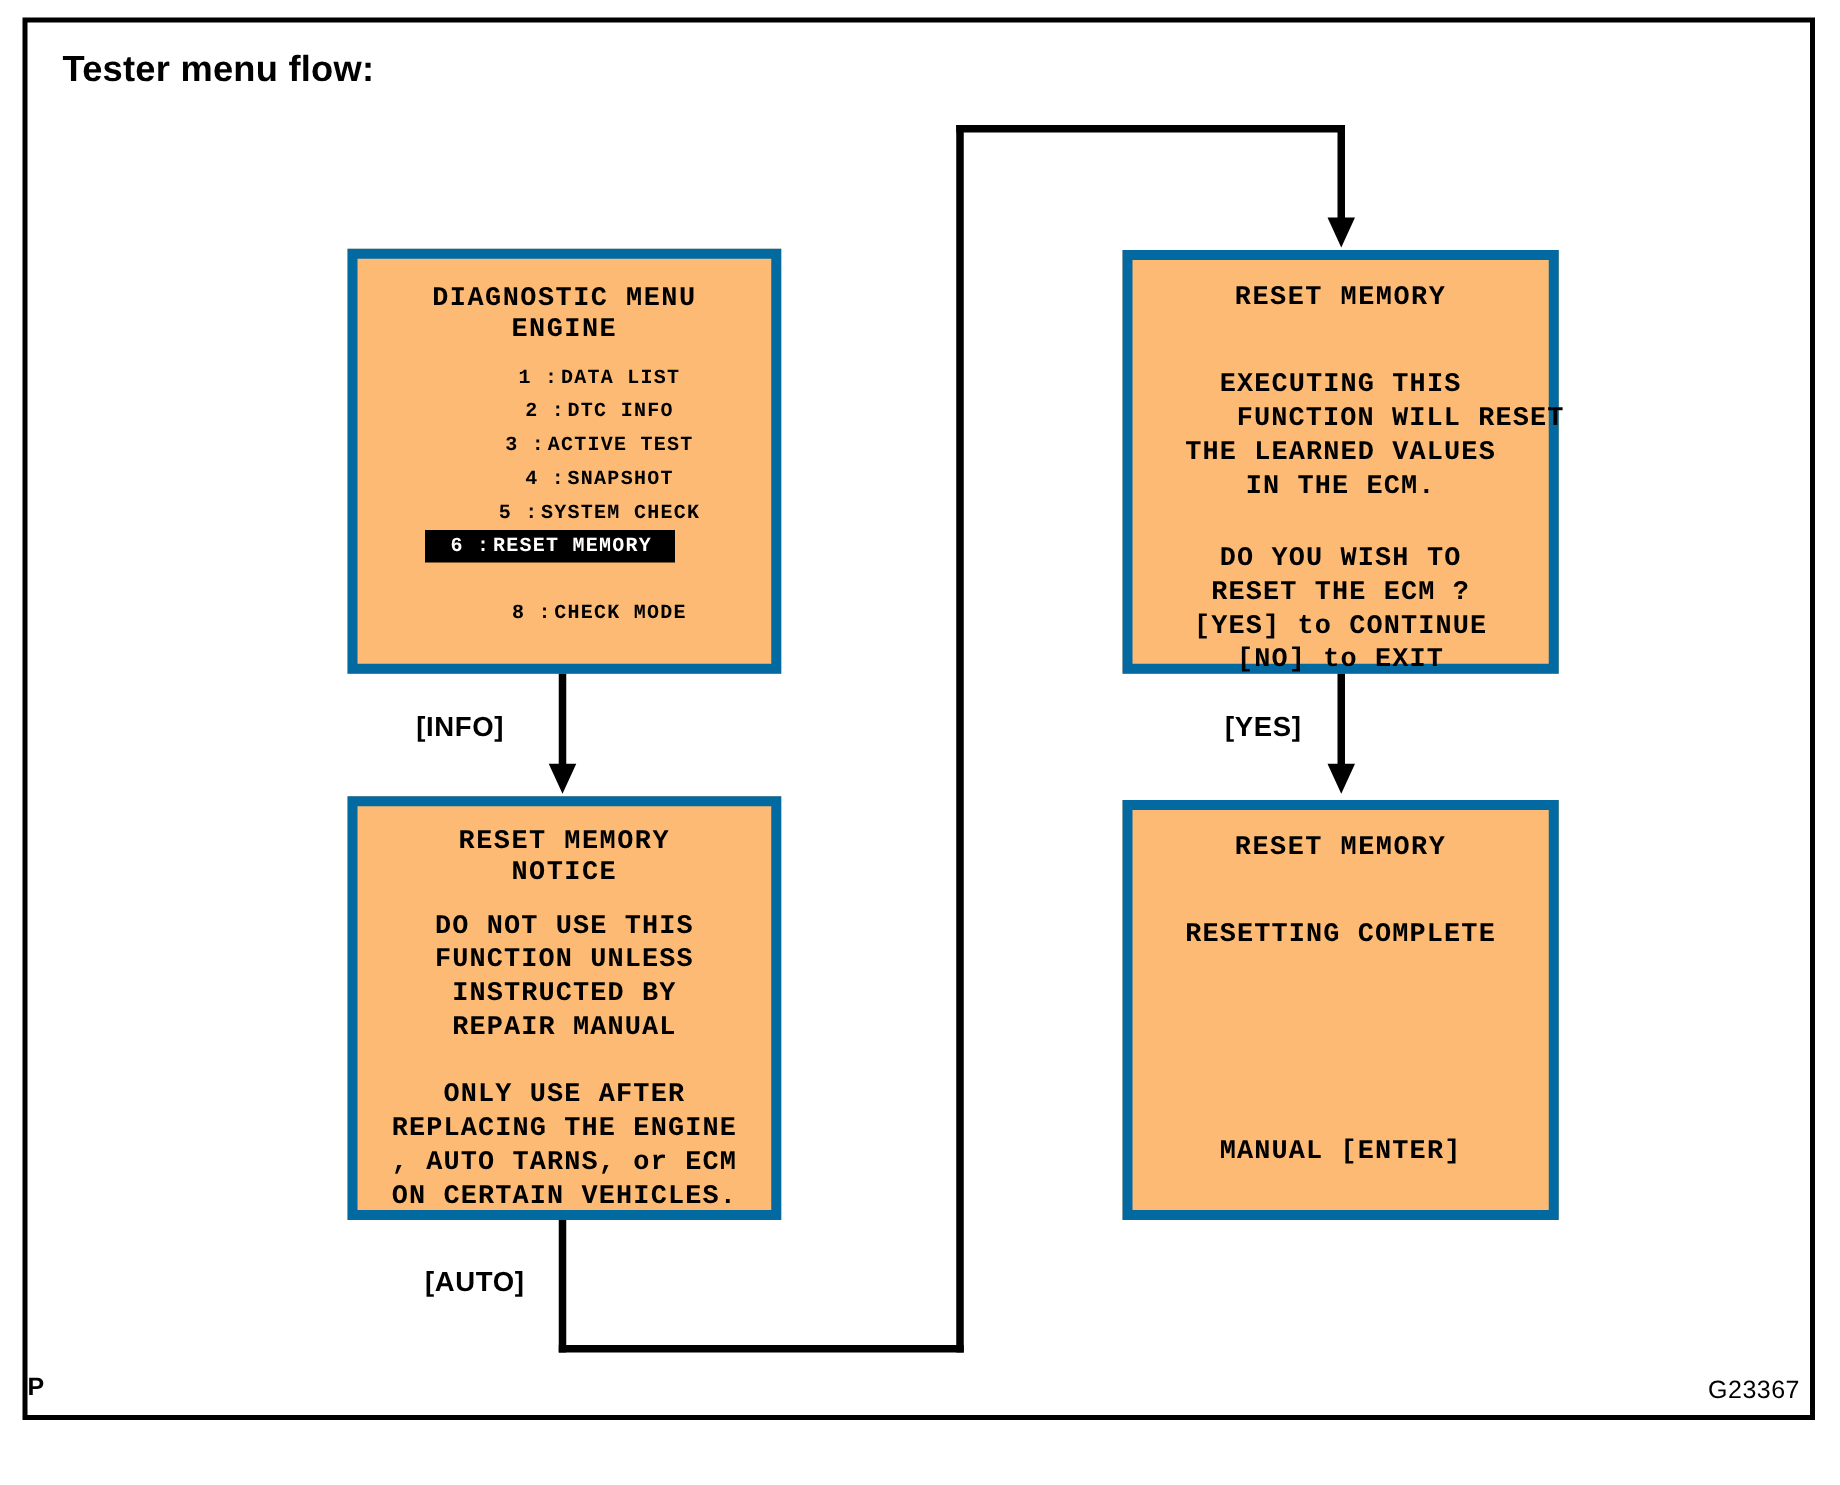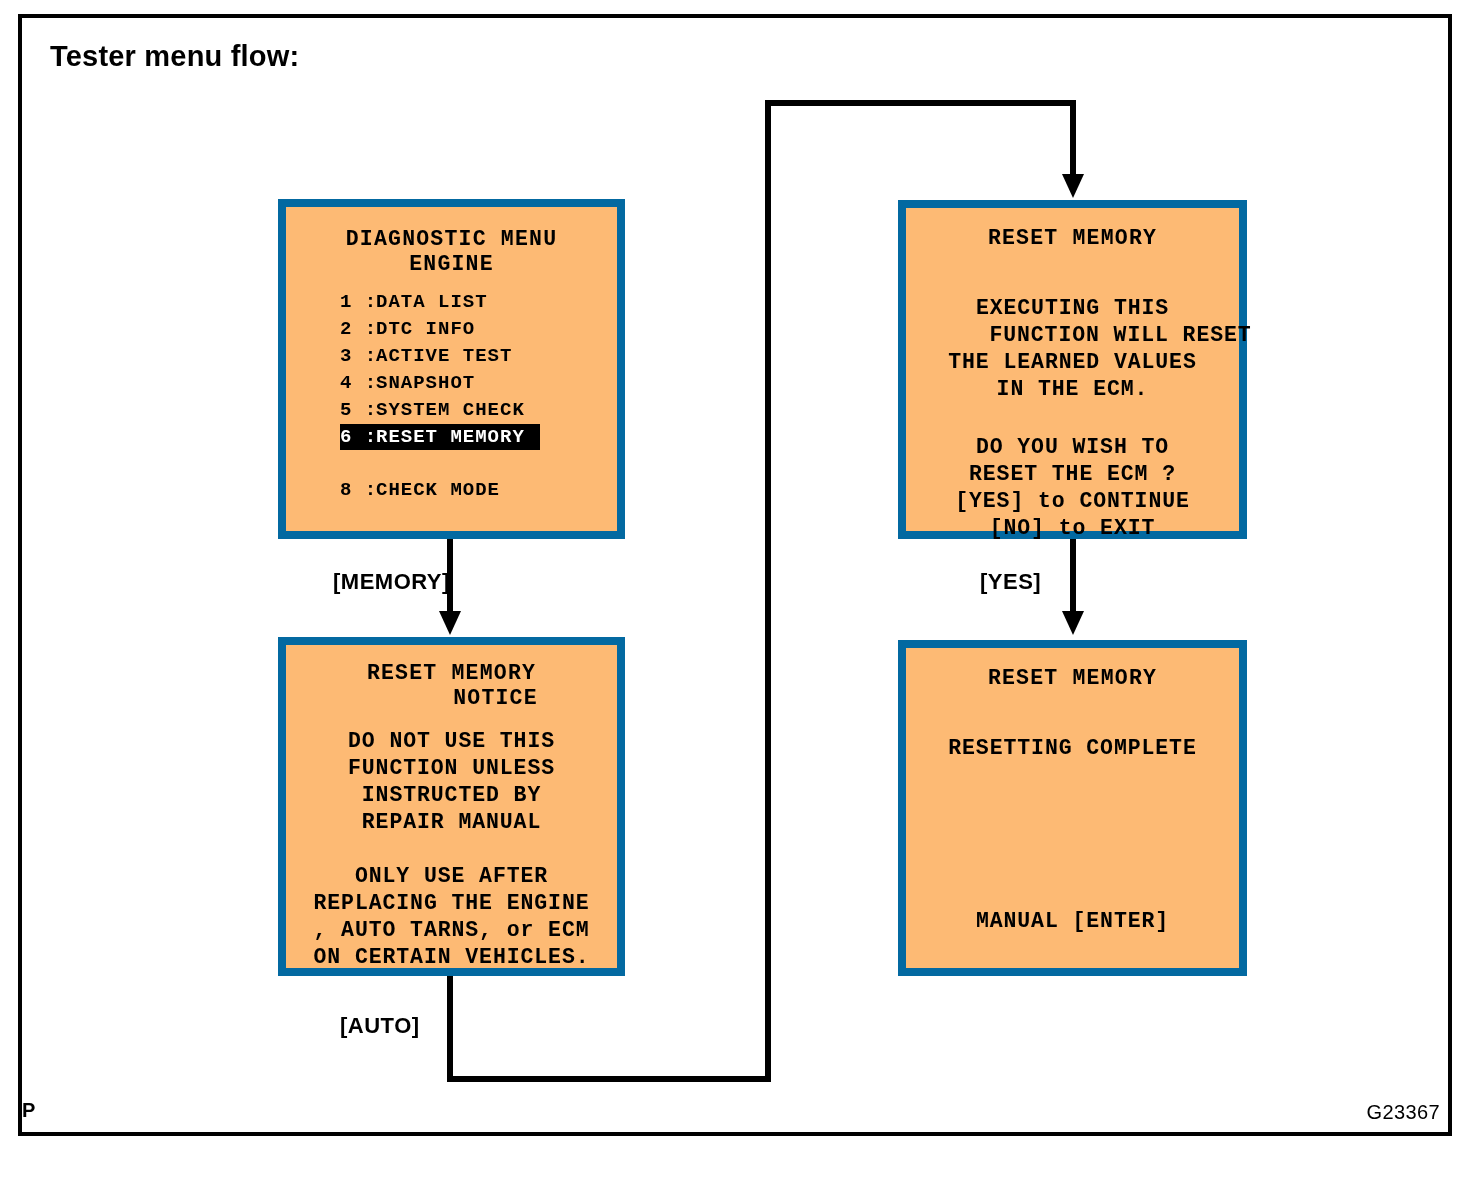--- a/index.html
+++ b/index.html
@@ -74,25 +74,26 @@
     position: absolute;
     left: 0;
     top: 82px;
     width: 100%;
     text-align: left;
   }
   .menu-row {
     position: relative;
     height: 27px;
     line-height: 27px;
-    font-size: 19px;
+    font-size: 16px;
     font-weight: bold;
     letter-spacing: 1.0px;
     padding-left: 54px;
     white-space: nowrap;
+    text-align: center;
   }
   .menu-row.selected {
     background: #000000;
     color: #ffffff;
     margin-left: 54px;
     padding-left: 0;
     width: 200px;
     height: 26px;
     line-height: 26px;
   }
@@ -174,21 +175,21 @@
       </div>
       <div class="menu-spacer"></div>
       <div class="menu-row">
         <span class="m-num">8 :</span><span>CHECK MODE</span>
       </div>
     </div>
   </div>
 
   <div class="screen-box" id="box-reset-notice">
     <div class="tbox scr-title" style="top:16px;">RESET MEMORY</div>
-    <div class="tbox scr-title" style="top:41px;padding-left:44px;">NOTICE</div>
+    <div class="tbox scr-title" style="top:41px;">NOTICE</div>
 
     <div class="tbox scr-body" style="top:83px;">DO NOT USE THIS</div>
     <div class="tbox scr-body" style="top:110px;">FUNCTION UNLESS</div>
     <div class="tbox scr-body" style="top:137px;">INSTRUCTED BY</div>
     <div class="tbox scr-body" style="top:164px;">REPAIR MANUAL</div>
 
     <div class="tbox scr-body" style="top:218px;">ONLY USE AFTER</div>
     <div class="tbox scr-body" style="top:245px;">REPLACING THE ENGINE</div>
     <div class="tbox scr-body" style="top:272px;">, AUTO TARNS, or ECM</div>
     <div class="tbox scr-body" style="top:299px;">ON CERTAIN VEHICLES.</div>
@@ -209,21 +210,21 @@
   </div>
 
   <div class="screen-box" id="box-reset-complete">
     <div class="tbox scr-title" style="top:18px;">RESET MEMORY</div>
     <div class="tbox scr-body" style="top:87px;">RESETTING COMPLETE</div>
     <div class="tbox scr-body" style="top:260px;">MANUAL [ENTER]</div>
   </div>
 
   <div class="line-v" style="left:447px; top:539px; width:6px; height:74px;"></div>
   <div class="arrow-down" style="left:439px; top:611px;"></div>
-  <div class="edge-label" style="left:333px; top:569px;">[MEMORY]</div>
+  <div class="edge-label" style="left:333px; top:569px;">[INFO]</div>
 
   <div class="line-v" style="left:447px; top:976px; width:6px; height:106px;"></div>
   <div class="line-h" style="left:447px; top:1076px; width:324px; height:6px;"></div>
   <div class="line-v" style="left:765px; top:100px; width:6px; height:982px;"></div>
   <div class="line-h" style="left:765px; top:100px; width:311px; height:6px;"></div>
   <div class="line-v" style="left:1070px; top:100px; width:6px; height:76px;"></div>
   <div class="arrow-down" style="left:1062px; top:174px;"></div>
   <div class="edge-label" style="left:340px; top:1013px;">[AUTO]</div>
 
   <div class="line-v" style="left:1070px; top:539px; width:6px; height:74px;"></div>

